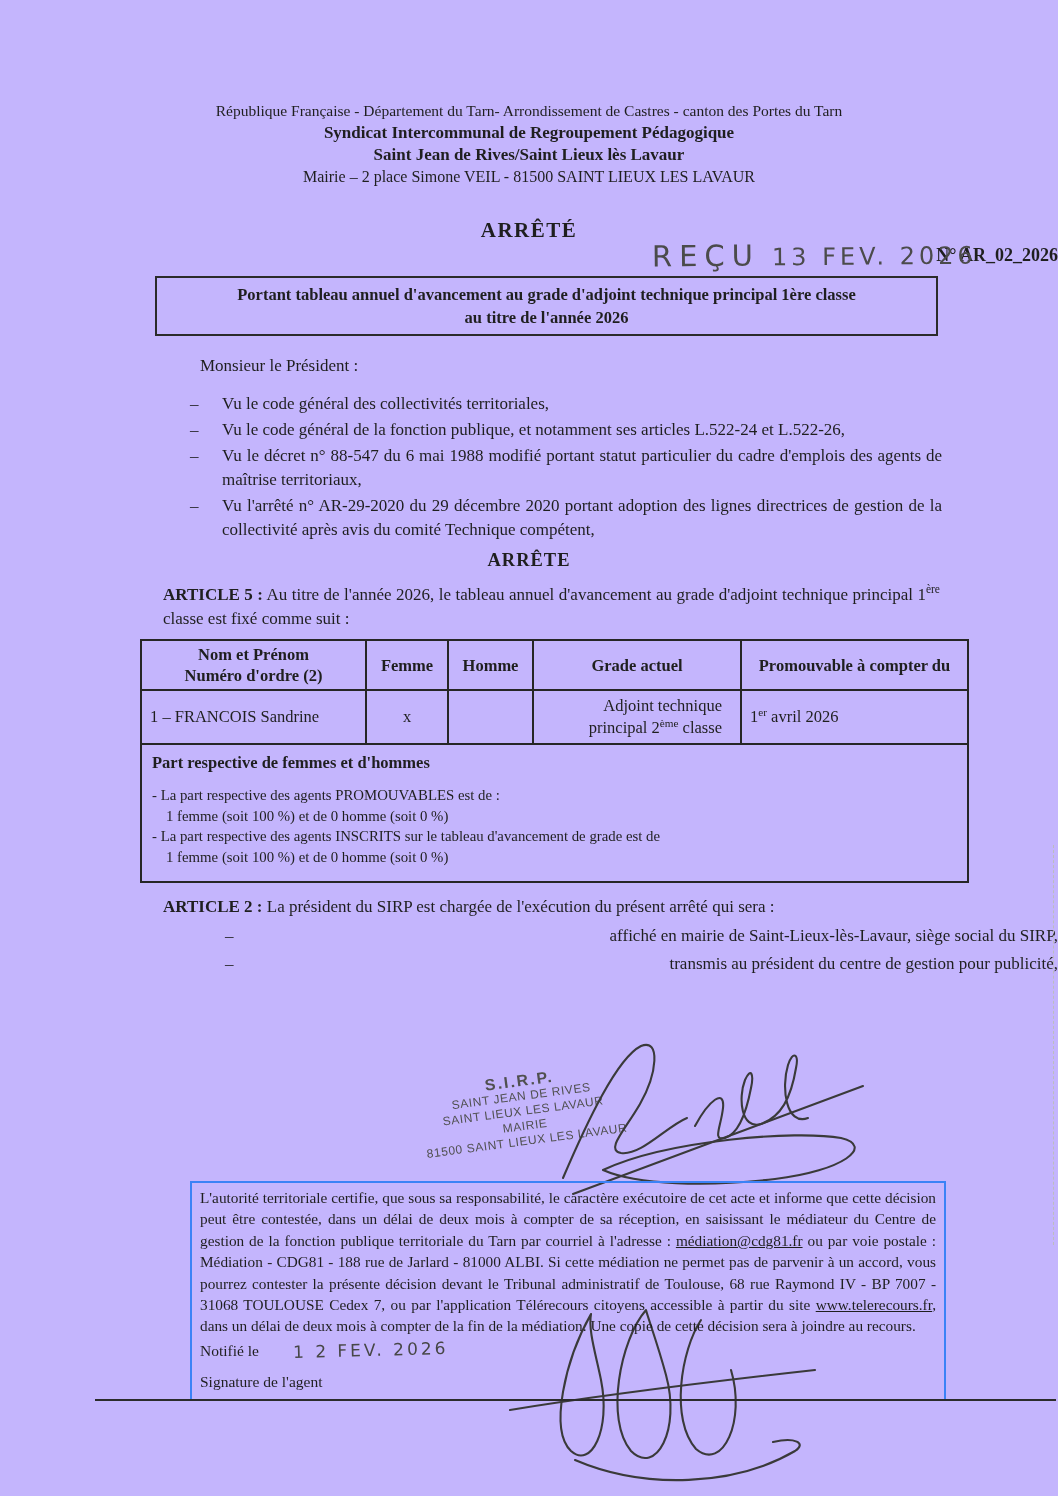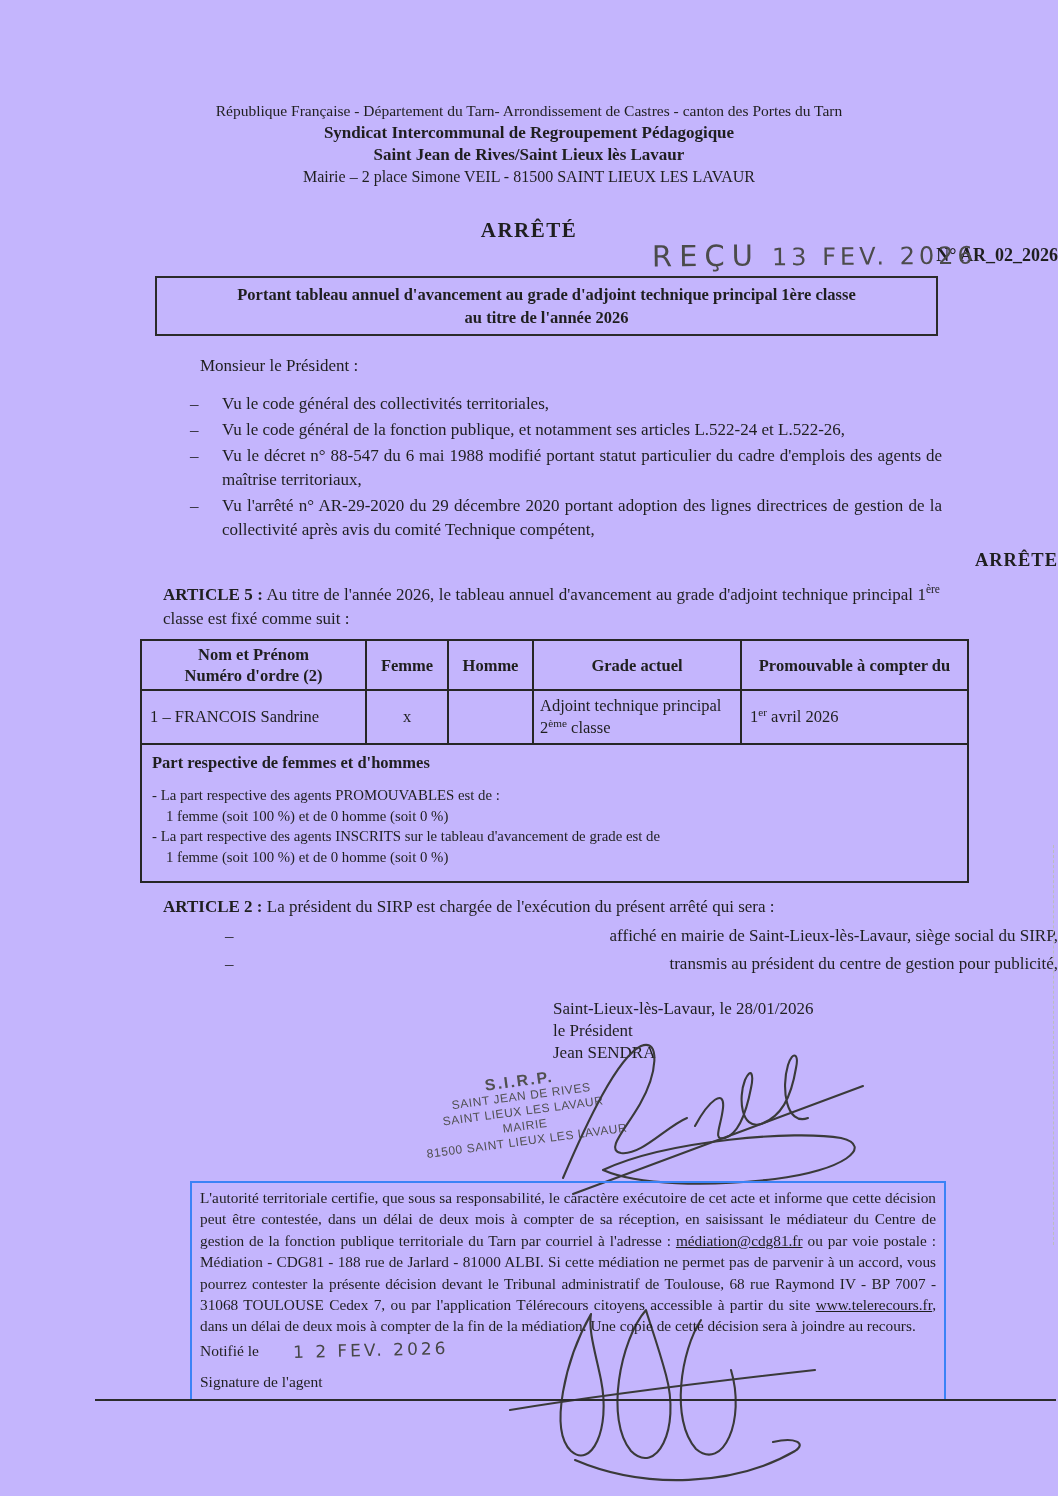--- a/index.html
+++ b/index.html
@@ -37,32 +37,32 @@
     white-space:pre-line;
   }
 
   .salutation{margin:20px 0 0 200px; font-size:17px;}
 
   .vu-list{margin:16px 0 0 190px; width:752px;}
   .vu-item{display:flex; margin-bottom:2px;}
   .vu-dash{width:32px; flex:none; font-size:17px; line-height:24px;}
   .vu-text{flex:1; text-align:justify; font-size:17px; line-height:24px;}
 
-  .arrete-heading{margin-top:8px; text-align:right; font-weight:bold; font-size:18.5px; letter-spacing:1px;}
+  .arrete-heading{margin-top:8px; text-align:center; font-weight:bold; font-size:18.5px; letter-spacing:1px;}
 
   .para{margin:12px 0 0 163px; width:777px; text-align:justify; font-size:17px; line-height:24px;}
 
   
   table.grade{margin:8px 0 0 140px; width:827px; border-collapse:collapse; table-layout:fixed;}
   table.grade th, table.grade td{border:2px solid #262626; font-size:16.5px; vertical-align:middle;}
   table.grade th{font-weight:bold; text-align:center; padding:3px 2px; line-height:21px;}
   th.multiline{white-space:pre-line;}
   td.name-cell{padding:6px 4px 6px 8px;}
   td.center-cell{text-align:center;}
-  td.grade-cell{padding:4px 6px; line-height:22px;}
+  td.grade-cell{padding:4px 18px; line-height:22px;text-align:right;}
   td.date-cell{padding:4px 6px 4px 8px;}
   td.part-cell{padding:4px 10px 14px 10px;}
   .part-title{font-weight:bold; font-size:16.5px; margin:4px 0 12px 0;}
   .part-line{font-size:14.8px; line-height:20.5px; text-align:left;}
   .part-line.indent{padding-left:14px;}
 
   .a2-items{margin:4px 0 0 225px;}
   .a2-item{display:flex; margin-bottom:3px;}
   .a2-dash{width:30px; flex:none; font-size:17px; line-height:25px;}
   .a2-text{flex:1; font-size:17px; line-height:25px;text-align:right;}
@@ -195,25 +195,20 @@
     <div class="a2-item">
       <span class="a2-dash">–</span>
       <span class="a2-text">affiché en mairie de Saint-Lieux-lès-Lavaur, siège social du SIRP,</span>
     </div>
     <div class="a2-item">
       <span class="a2-dash">–</span>
       <span class="a2-text">transmis au président du centre de gestion pour publicité,</span>
     </div>
   </div>
 
-  <div class="sign-block">
-    <div>Saint-Lieux-lès-Lavaur, le 28/01/2026</div>
-    <div>le Président</div>
-    <div>Jean SENDRA</div>
-  </div>
 
   <div class="sirp-stamp">
     <div class="sirp-l0">S.I.R.P.</div>
     <div class="sirp-l">SAINT JEAN DE RIVES</div>
     <div class="sirp-l">SAINT LIEUX LES LAVAUR</div>
     <div class="sirp-l">MAIRIE</div>
     <div class="sirp-l">81500 SAINT LIEUX LES LAVAUR</div>
   </div>
 
   <svg class="president-sig" width="330" height="170" viewBox="0 0 330 170">

